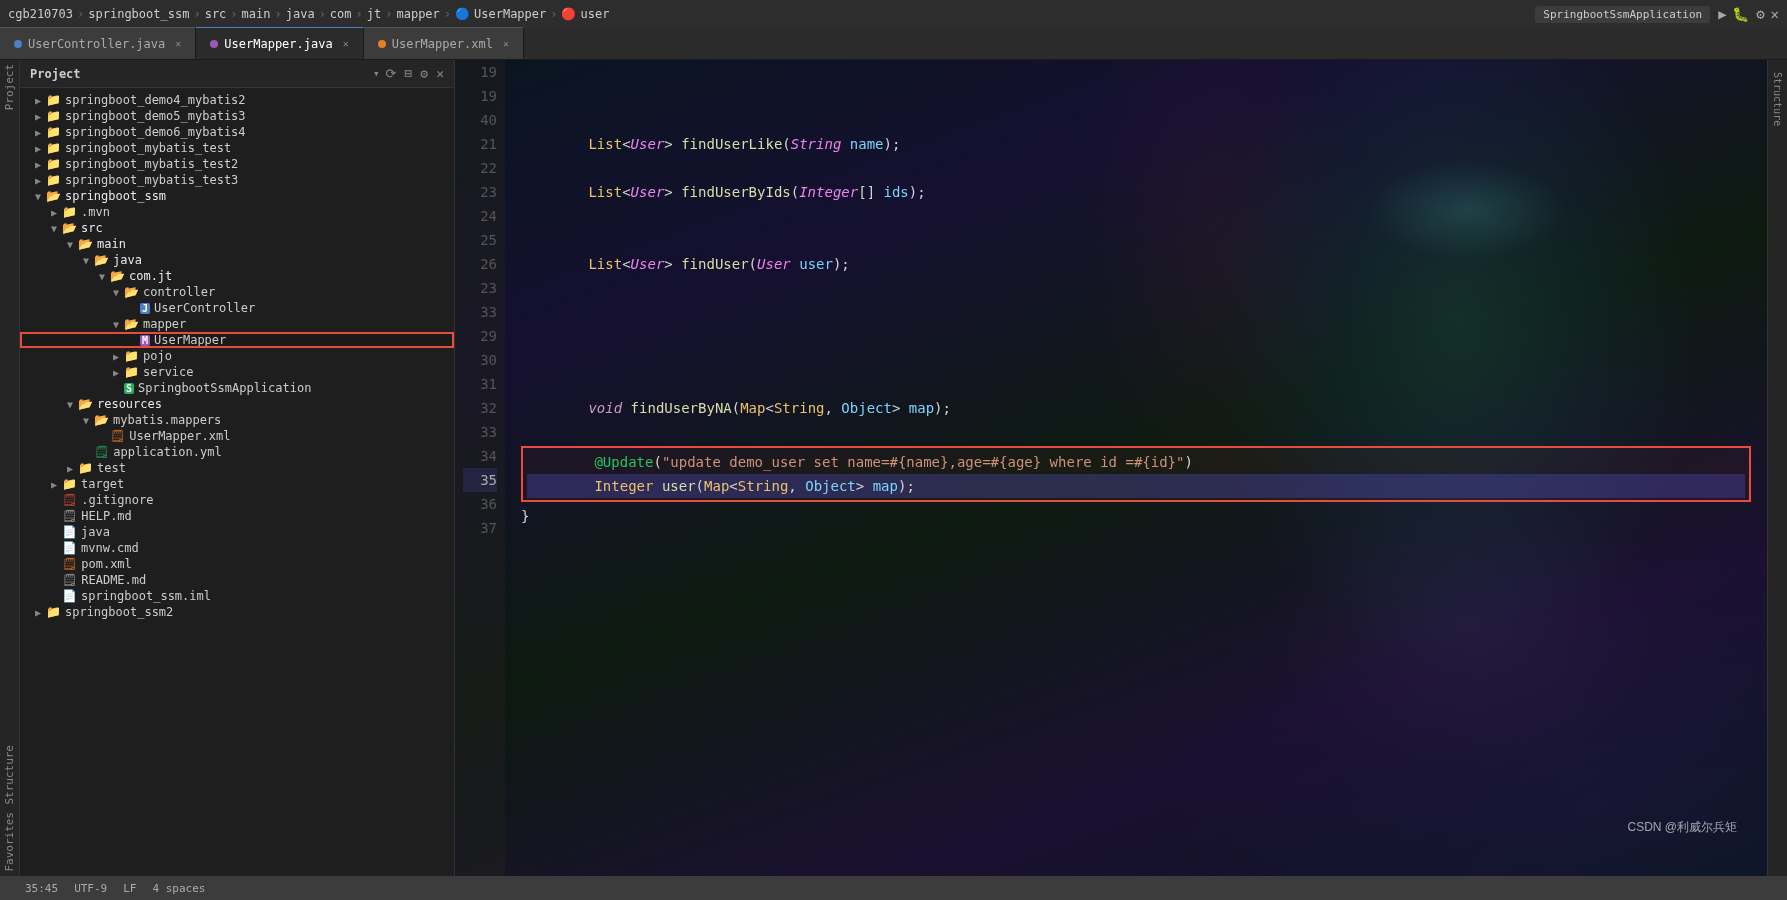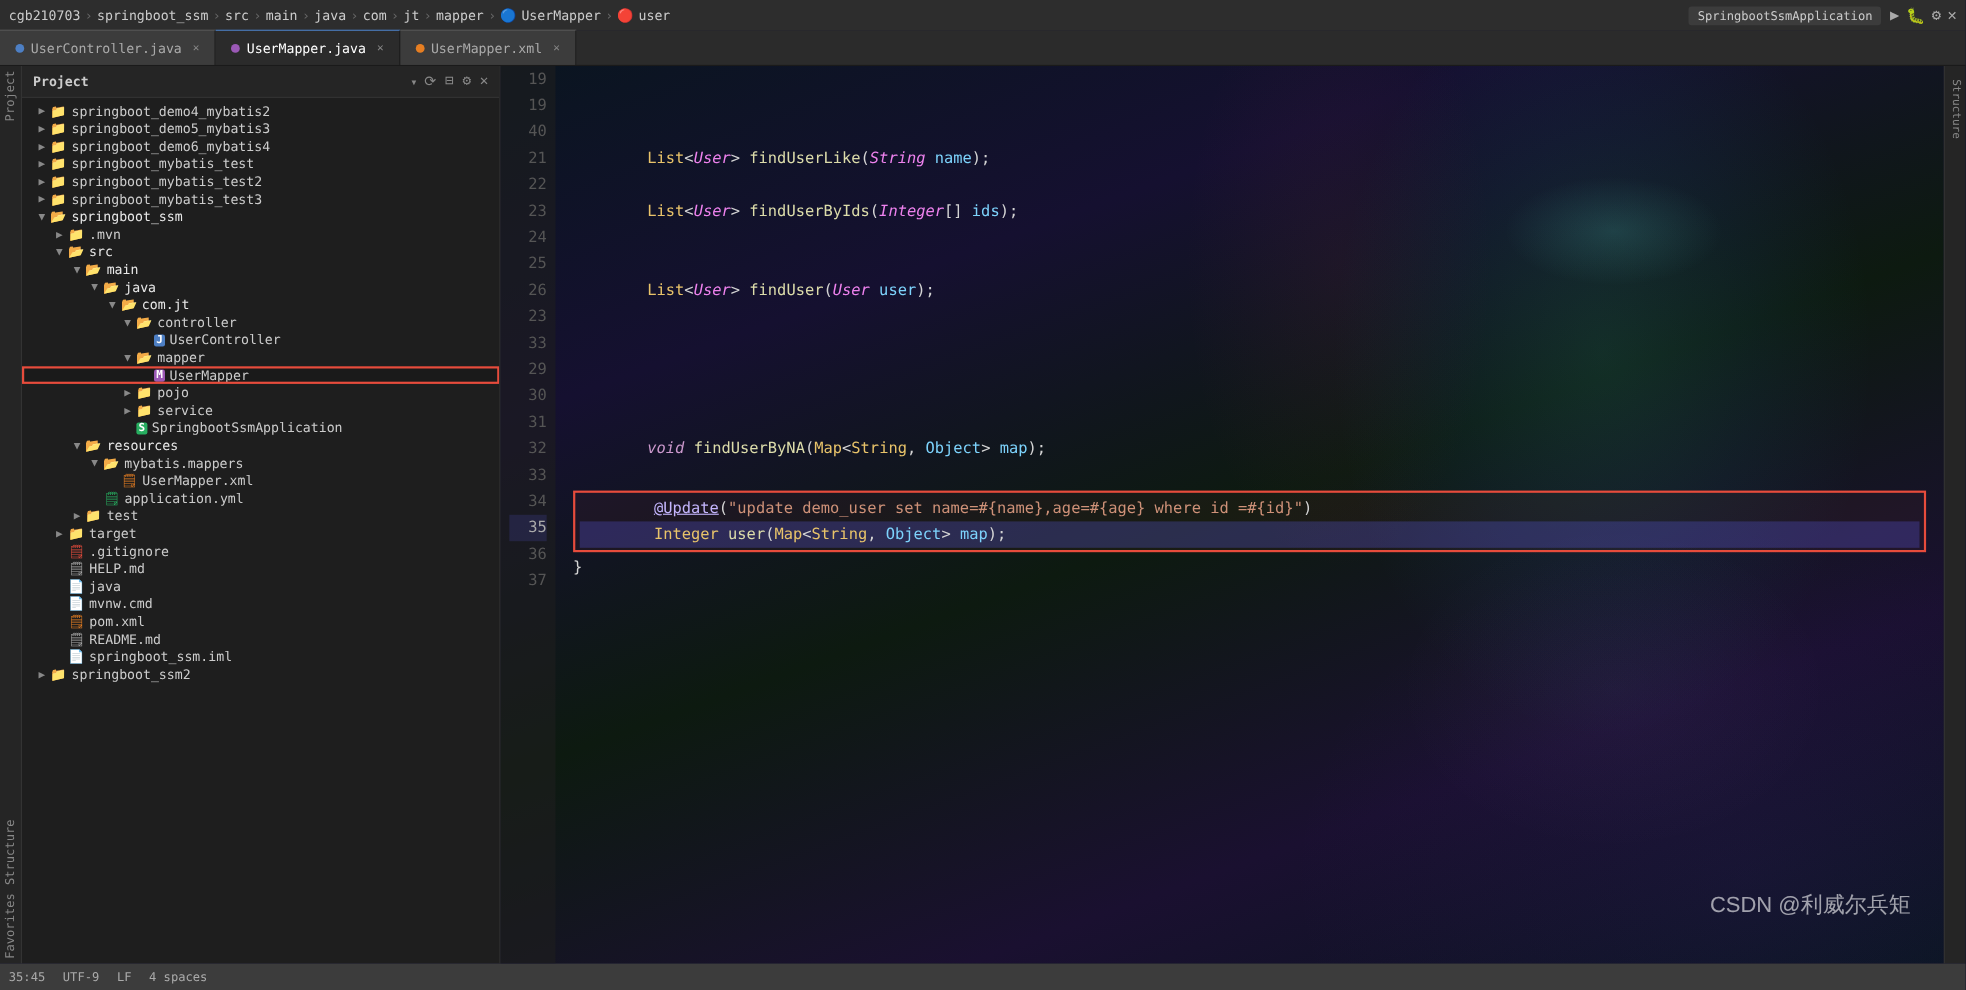--- a/index.html
+++ b/index.html
@@ -231,21 +231,21 @@
     .kw-void { color: #cc99cd; font-style: italic; }
     .kw-list { color: #e8c36a; }
     .kw-map { color: #e8c36a; }
     .kw-integer { color: #e8c36a; }
     .kw-string { color: #e8c36a; }
     .kw-object { color: #7dd3fc; }
     .kw-user { color: #ee82ee; font-style: italic; }
     .fn { color: #dcdcaa; }
     .param { color: #7dd3fc; }
     .type-ref { color: #ee82ee; font-style: italic; }
-    .annotation { color: #c4b5fd; text-decoration: underline; }
+    .annotation { color: #22c55e; }
     .str-literal { color: #ce9178; }
     .punct { color: #d4d4d4; }
     .plain { color: #d4d4d4; }
 
     .editor-wrapper {
       display: flex;
       flex: 1;
       position: relative;
       z-index: 2;
       overflow: hidden;
@@ -255,33 +255,33 @@
     .code-content::-webkit-scrollbar { width: 8px; height: 8px; }
     .code-content::-webkit-scrollbar-track { background: rgba(0,0,0,0.3); }
     .code-content::-webkit-scrollbar-thumb { background: #555; border-radius: 4px; }
 
     
     .bottom-bar {
       height: 24px;
       background: #3c3c3c;
       display: flex;
       align-items: center;
-      padding: 0 8px;
+      padding: 0 25px;
       font-size: 11px;
       color: #aaa;
       flex-shrink: 0;
       gap: 16px;
     }
 
     .watermark {
       position: absolute;
       bottom: 40px;
       right: 30px;
       color: rgba(255,255,255,0.6);
-      font-size: 20px;
+      font-size: 12px;
       font-family: sans-serif;
       z-index: 10;
     }
 
     
     .right-panel {
       width: 20px;
       background: #252525;
       border-left: 1px solid #333;
       display: flex;

